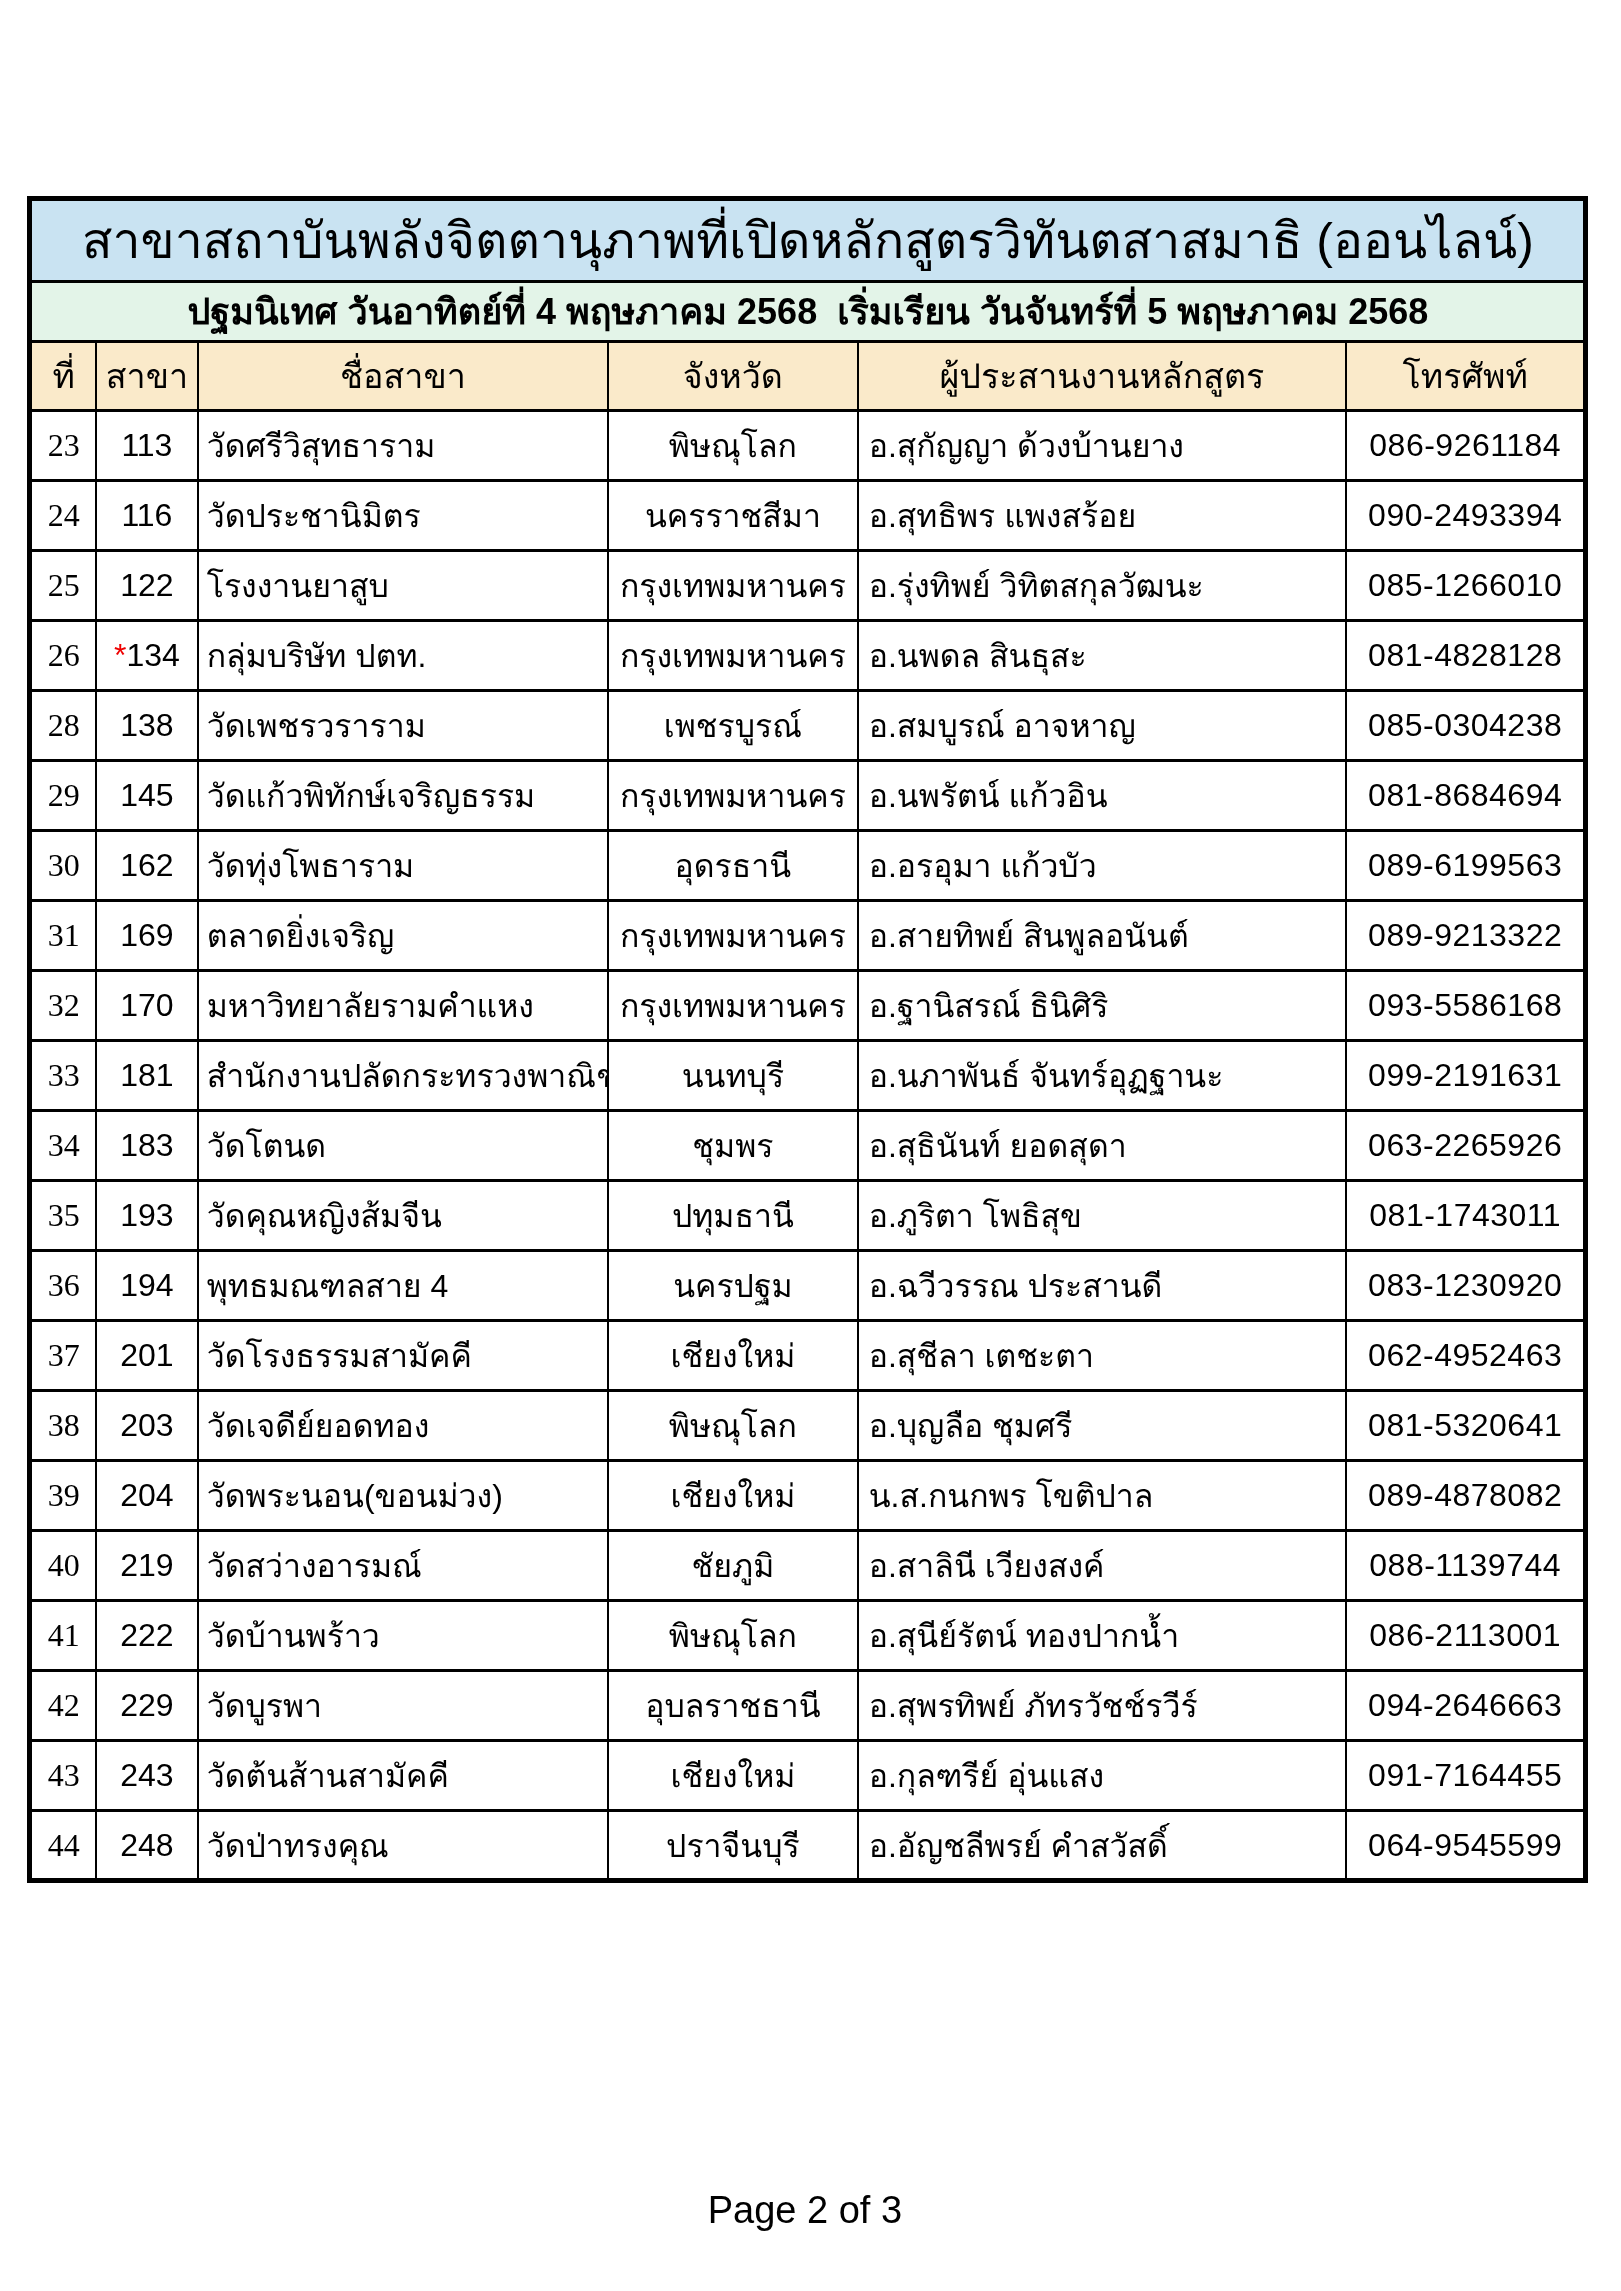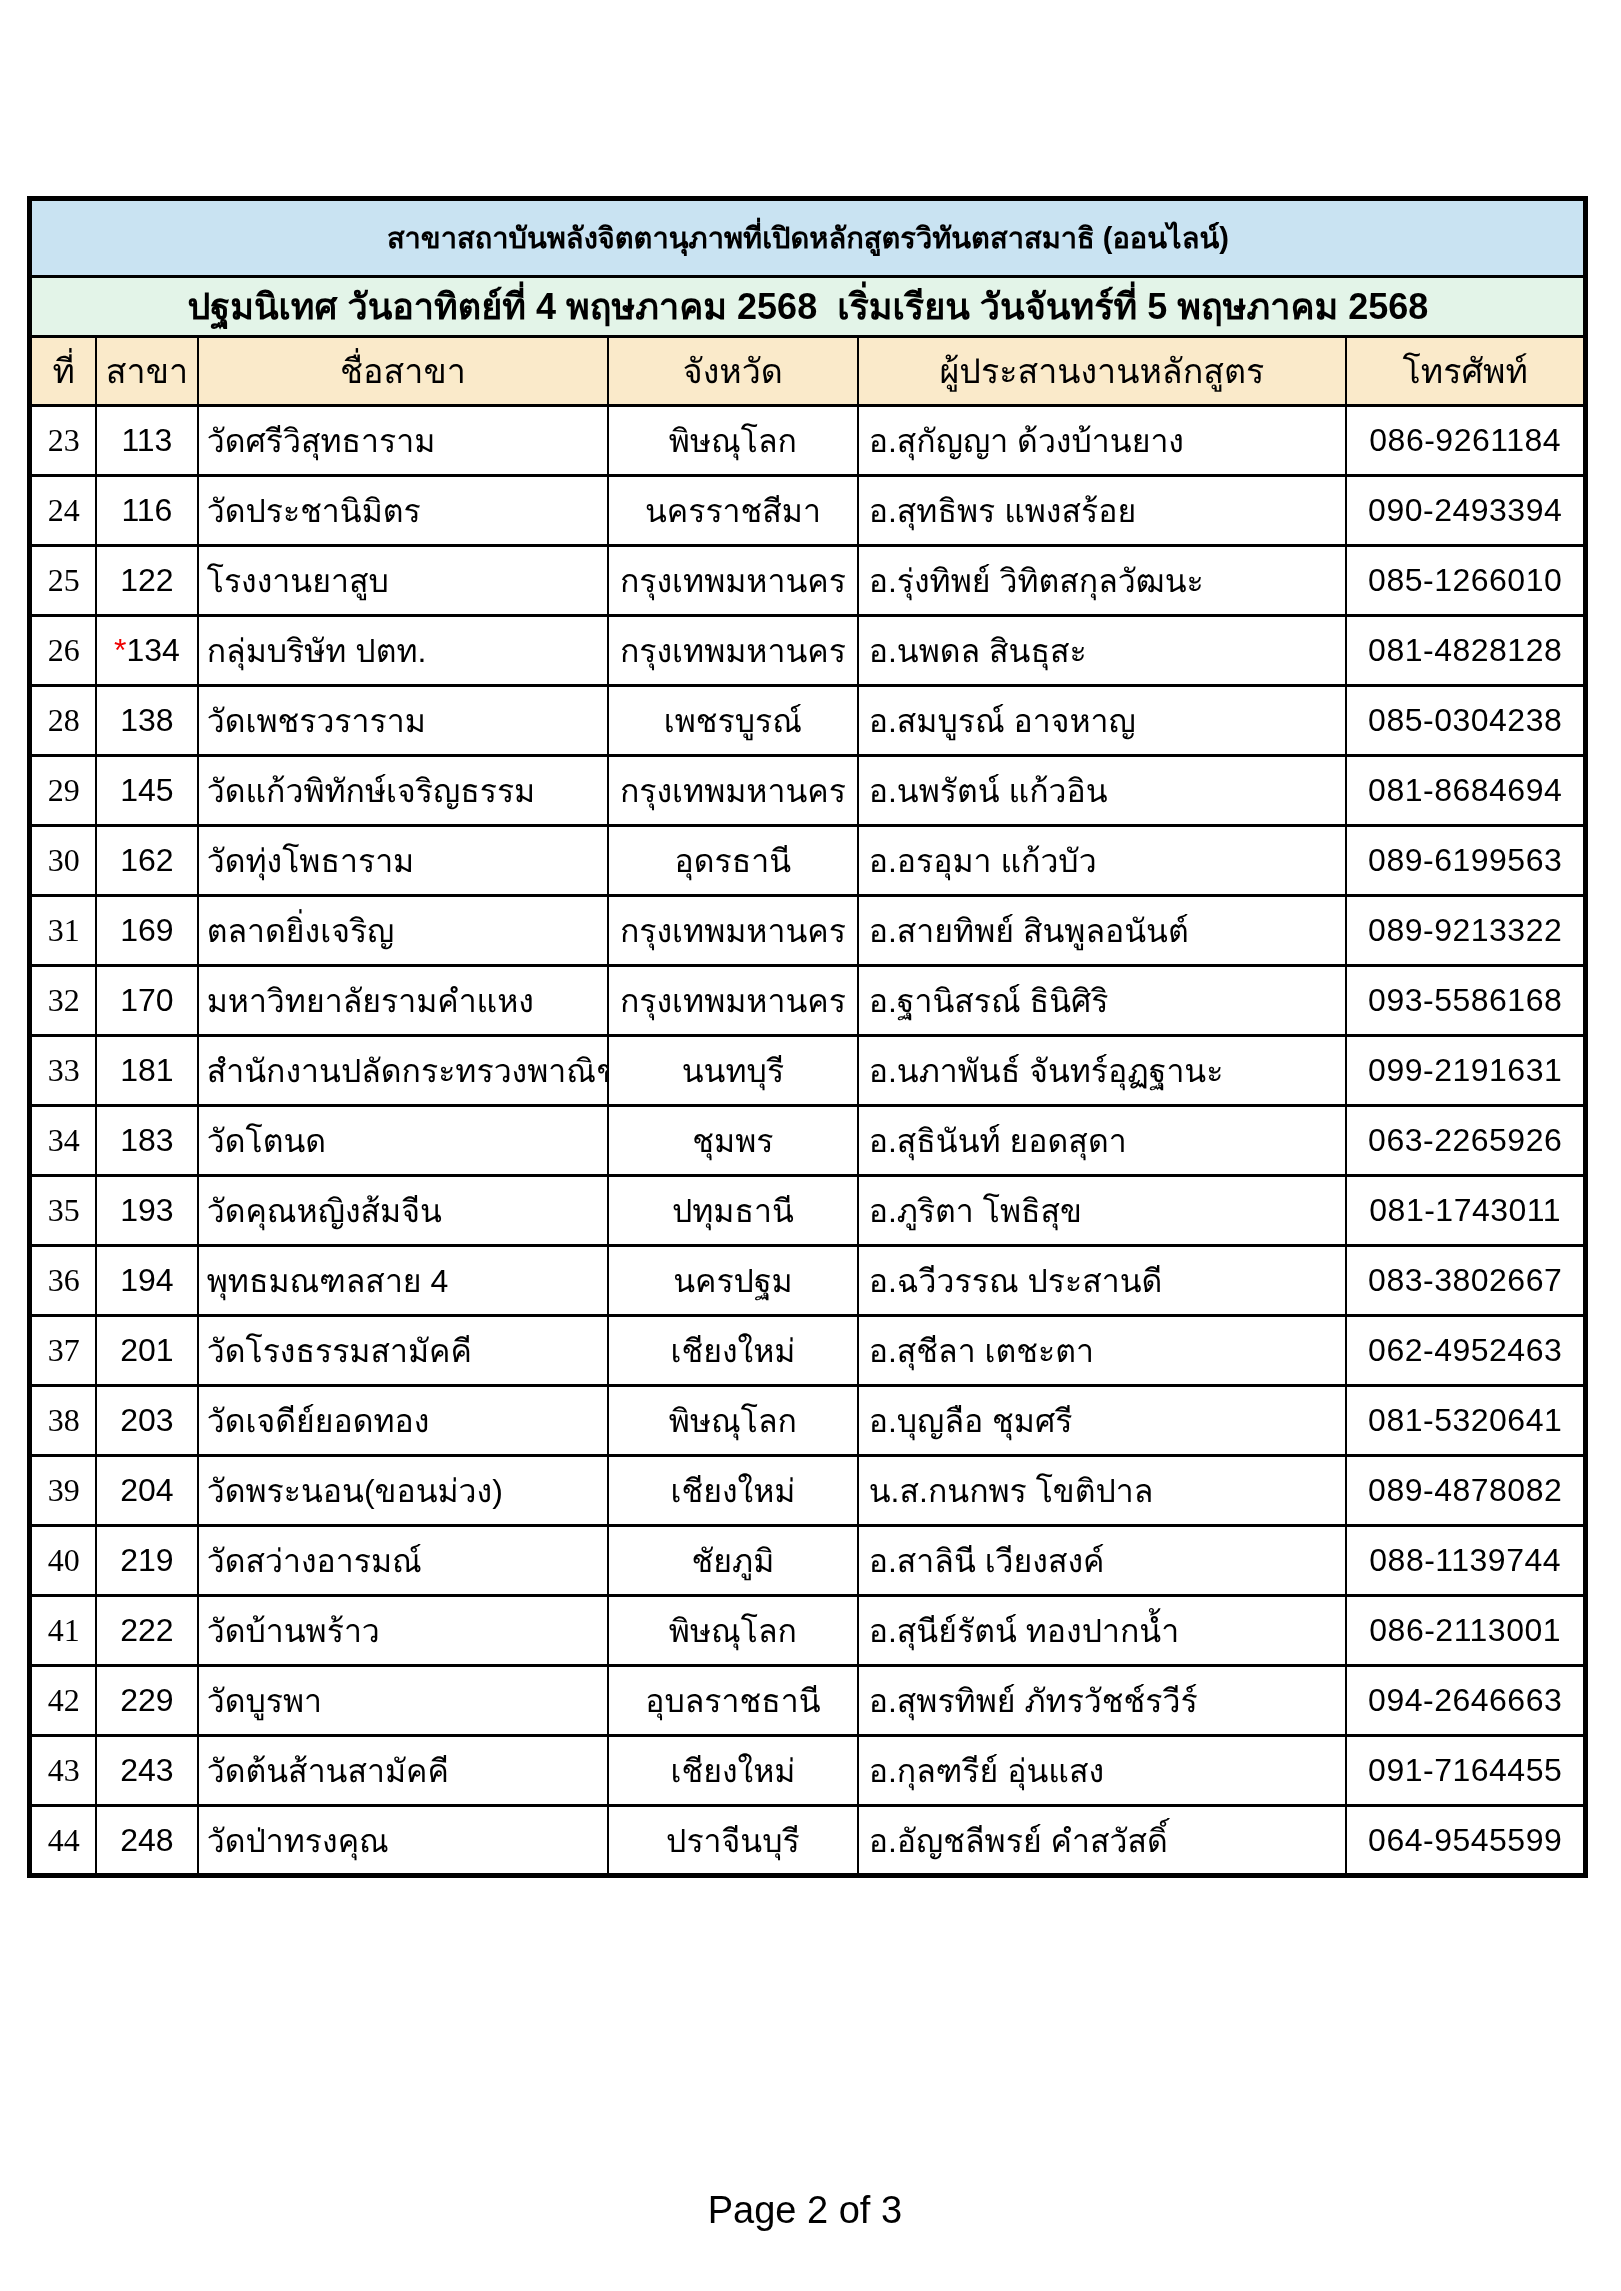--- a/index.html
+++ b/index.html
@@ -31,21 +31,21 @@
     border-right: 2px solid var(--border-c);
     border-top: 3.9px solid var(--border-c);
     border-bottom: 3.9px solid var(--border-c);
     padding: 0;
     vertical-align: middle;
     overflow: hidden;
   }
   tr.title-row th {
     height: 78px;
     background: var(--title-bg);
-    font-size: 29px; font-weight: bold;
+    font-size: 50px; font-weight: normal;
     text-align: center;
   }
   tr.subtitle-row th {
     height: 50px;
     background: var(--subtitle-bg);
     font-size: 36px; font-weight: bold;
     text-align: center;
     white-space: pre;
   }
   tr.columns-row th {
@@ -196,21 +196,21 @@
     <td class="c-prov">ปทุมธานี</td>
     <td class="c-coord">อ.ภูริตา โพธิสุข</td>
     <td class="c-phone">081-1743011</td>
   </tr>
         <tr class="data-row">
     <td class="c-no">36</td>
     <td class="c-branch"><span class="star"></span><span>194</span></td>
     <td class="c-name">พุทธมณฑลสาย 4</td>
     <td class="c-prov">นครปฐม</td>
     <td class="c-coord">อ.ฉวีวรรณ ประสานดี</td>
-    <td class="c-phone">083-3802667</td>
+    <td class="c-phone">083-1230920</td>
   </tr>
         <tr class="data-row">
     <td class="c-no">37</td>
     <td class="c-branch"><span class="star"></span><span>201</span></td>
     <td class="c-name">วัดโรงธรรมสามัคคี</td>
     <td class="c-prov">เชียงใหม่</td>
     <td class="c-coord">อ.สุชีลา เตชะตา</td>
     <td class="c-phone">062-4952463</td>
   </tr>
         <tr class="data-row">

